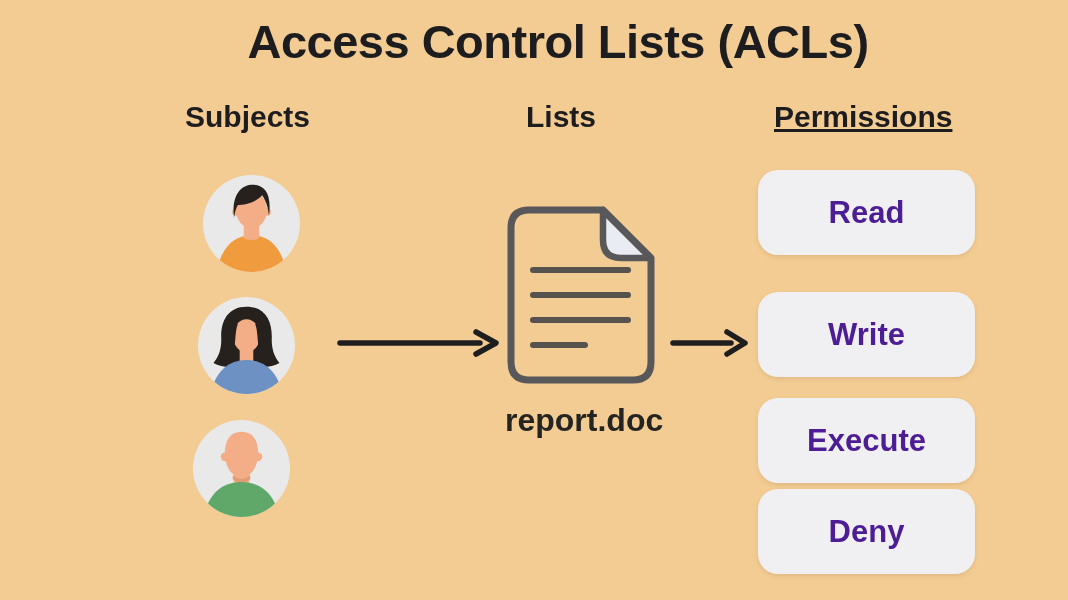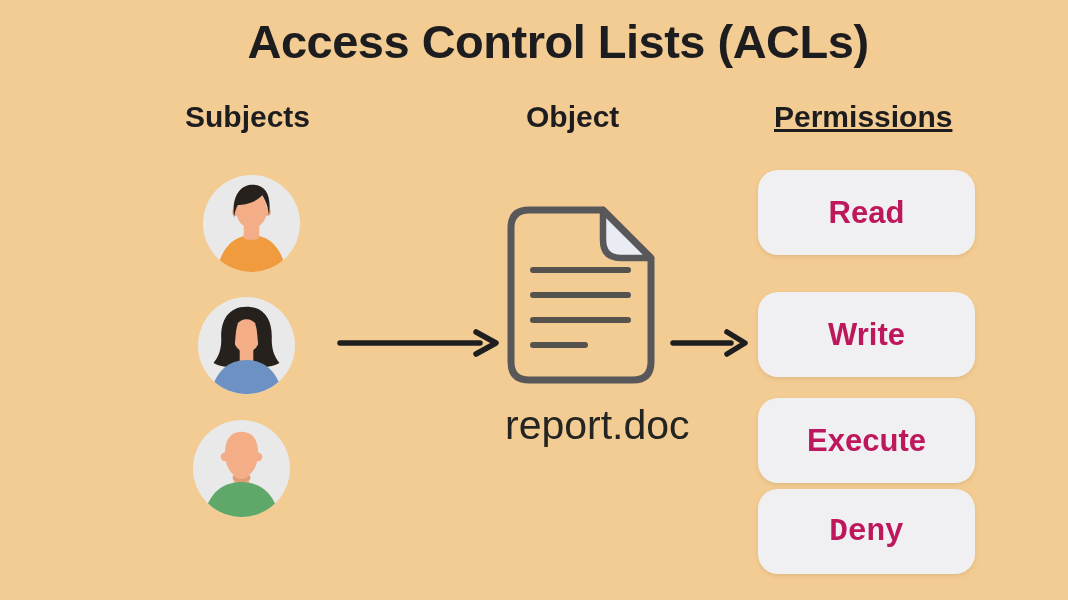--- a/index.html
+++ b/index.html
@@ -20,44 +20,44 @@
   }
   .subjects-header{left:185px;}
   .object-header{left:526px;}
   .permissions-header{left:774px;text-decoration:underline;}
   .avatar{position:absolute;width:97px;height:97px;}
   .avatar svg{display:block;}
   .arrow{position:absolute;}
   .doc-icon{position:absolute;left:505px;top:204px;}
   .file-label{
     position:absolute;left:505px;top:402px;width:152px;
-    text-align:center;font-size:41px;font-weight:400;color:#242422;
+    text-align:center;font-size:32px;font-weight:700;color:#242422;
     white-space:nowrap;
   }
   .perm-btn{
     position:absolute;left:758px;width:217px;height:85px;
     background:#f0f0f2;border-radius:20px;
     display:flex;align-items:center;justify-content:center;
-    font-size:31px;font-weight:700;color:#be185d;
+    font-size:31px;font-weight:700;color:#4c1d95;
     box-shadow:0 2px 4px rgba(120,90,40,0.15);
   }
   .perm-read{top:170px;}
   .perm-write{top:292px;}
   .perm-execute{top:382px;margin-top:16px;}
-  .perm-deny{top:489px;font-family:Liberation Mono, monospace;}
+  .perm-deny{top:489px;}
 </style>
 </head>
 <body>
 
 <div>
 
   <h1 class="title">Access Control Lists (ACLs)</h1>
 
   <div class="col-header subjects-header">Subjects</div>
-  <div class="col-header object-header">Object</div>
+  <div class="col-header object-header">Lists</div>
   <div class="col-header permissions-header">Permissions</div>
 
   <div class="avatar" style="left:203px;top:175px;">
     <svg width="97" height="97" viewBox="0 0 100 100">
       <defs>
           <clipPath id="clip-a1">
             <circle cx="50" cy="50" r="50"></circle>
           </clipPath>
         </defs>
       <circle cx="50" cy="50" r="50" fill="#e9e9ea"></circle>

